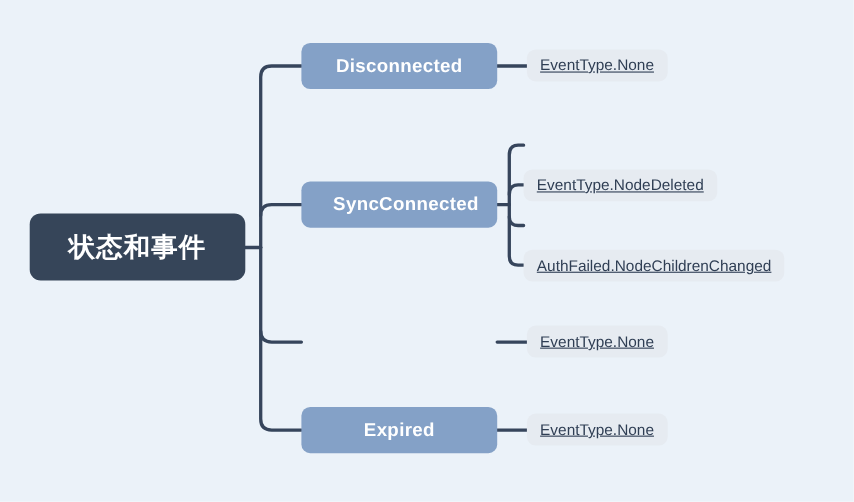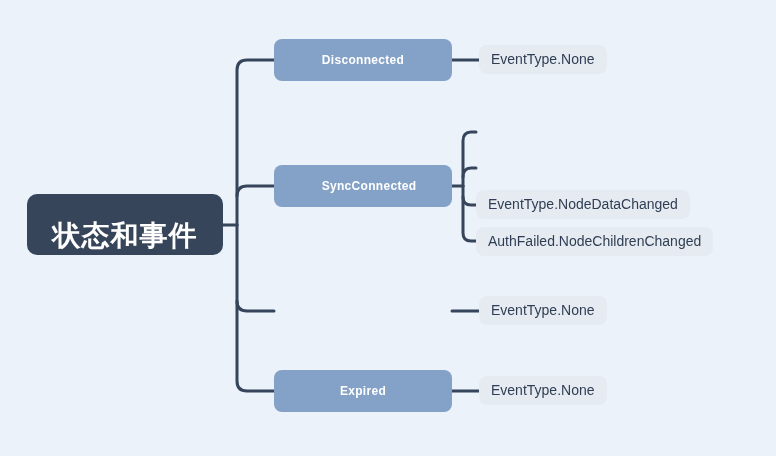--- a/index.html
+++ b/index.html
@@ -39,46 +39,46 @@
     align-items: center;
     justify-content: center;
     color: var(--node-text);
     font-weight: bold;
   }
   .node-root {
     left: 27px; top: 194px;
     width: 196px; height: 61px;
     background: var(--root-bg);
     border-radius: 10px;
-    font-size: 28px;
+    font-size: 24px;
     letter-spacing: 1px;
-    align-items: flex-end;
   }
   .node-branch {
     left: 274px;
     width: 178px; height: 42px;
     background: var(--branch-bg);
     border-radius: 8px;
-    font-size: 12px;
+    font-size: 17px;
     letter-spacing: 0.3px;
   }
   .branch-disconnected  { top: 39px; }
   .branch-syncconnected { top: 165px; padding-left: 12px; }
   .branch-authfailed    { top: 290px; }
   .branch-expired       { top: 370px; }
   .leaf {
     position: absolute;
     height: 29px;
     line-height: 29px;
     padding: 0 12px;
     background: var(--leaf-bg);
     border-radius: 8px;
     color: var(--leaf-text);
     font-size: 14px;
     white-space: nowrap;
+    text-decoration: underline;
   }
   .leaf-none-1    { left: 479px; top: 45px; }
   .leaf-created   { left: 476px; top: 118px; }
   .leaf-deleted   { left: 476px; top: 154px; }
   .leaf-datachg   { left: 476px; top: 190px; }
   .leaf-childchg  { left: 476px; top: 227px; }
   .leaf-none-2    { left: 479px; top: 296px; }
   .leaf-none-3    { left: 479px; top: 376px; }
 </style>
 </head>
@@ -117,18 +117,18 @@
     <span>Disconnected</span>
   </div>
   <div class="node node-branch branch-syncconnected">
     <span>SyncConnected</span>
   </div>
   <div class="node node-branch branch-expired">
     <span>Expired</span>
   </div>
 
   <div class="leaf leaf-none-1">EventType.None</div>
-  <div class="leaf leaf-datachg">EventType.NodeDataChanged</div>
+  <div class="leaf leaf-deleted">EventType.NodeDeleted</div>
   <div class="leaf leaf-childchg">AuthFailed.NodeChildrenChanged</div>
   <div class="leaf leaf-none-2">EventType.None</div>
   <div class="leaf leaf-none-3">EventType.None</div>
 
 </div>
 
 </body></html>

